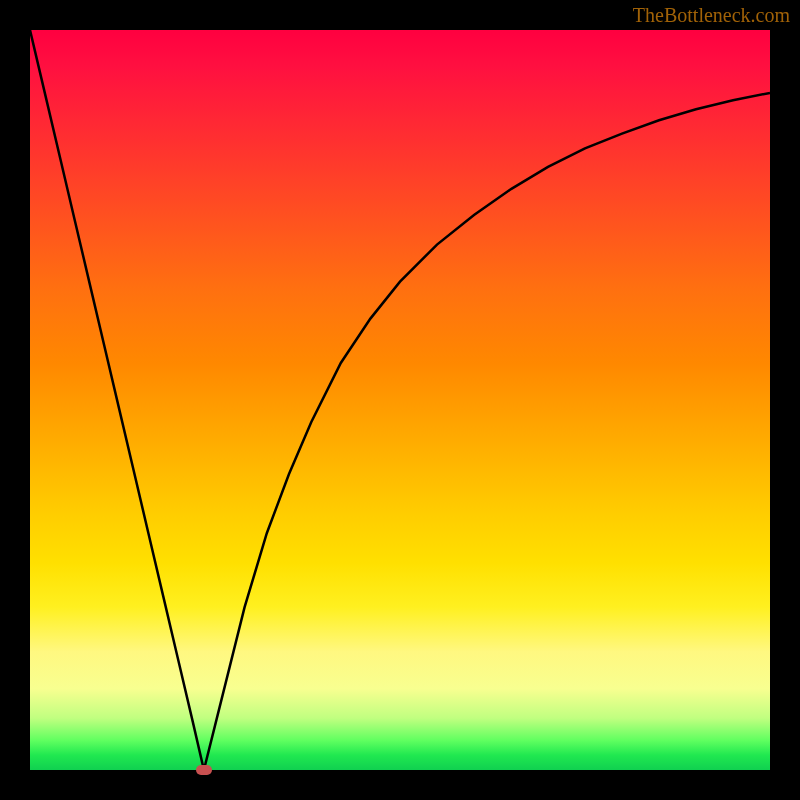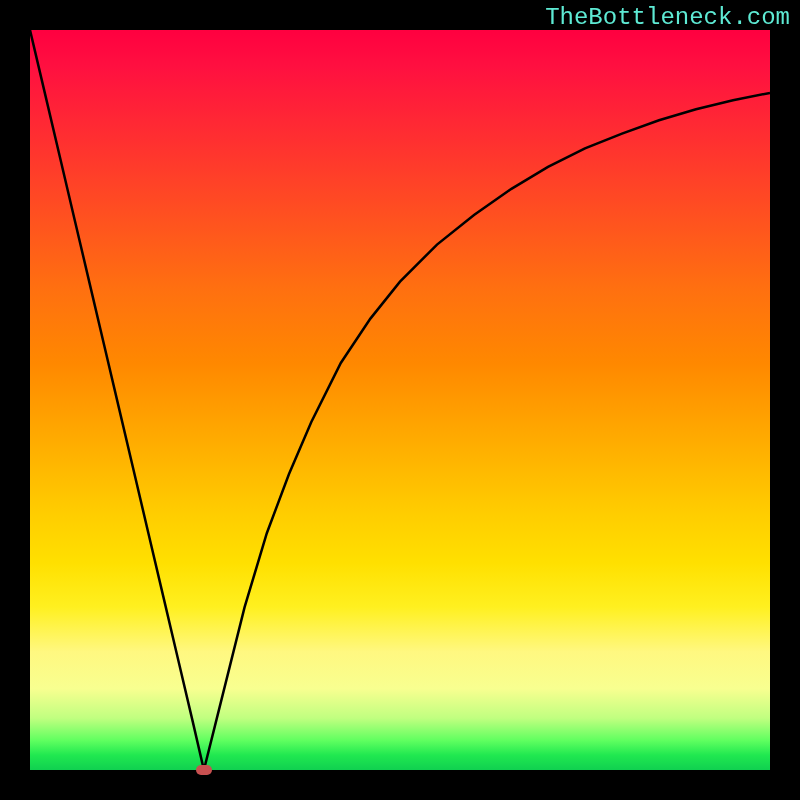--- a/index.html
+++ b/index.html
@@ -11,23 +11,23 @@
       width: 800px;
       height: 800px;
       background: #000;
       position: relative;
       overflow: hidden;
     }
     .watermark {
       position: absolute;
       top: 4px;
       right: 10px;
-      font-family: Liberation Mono, monospace;
-      font-size: 24px;
-      color: #5eead4;
+      font-family: Liberation Serif, serif;
+      font-size: 20px;
+      color: #a16207;
       z-index: 10;
     }
     .chart-area {
       position: absolute;
       left: 30px;
       top: 30px;
       width: 740px;
       height: 740px;
       background: linear-gradient(to bottom,
         #ff0040 0%,

